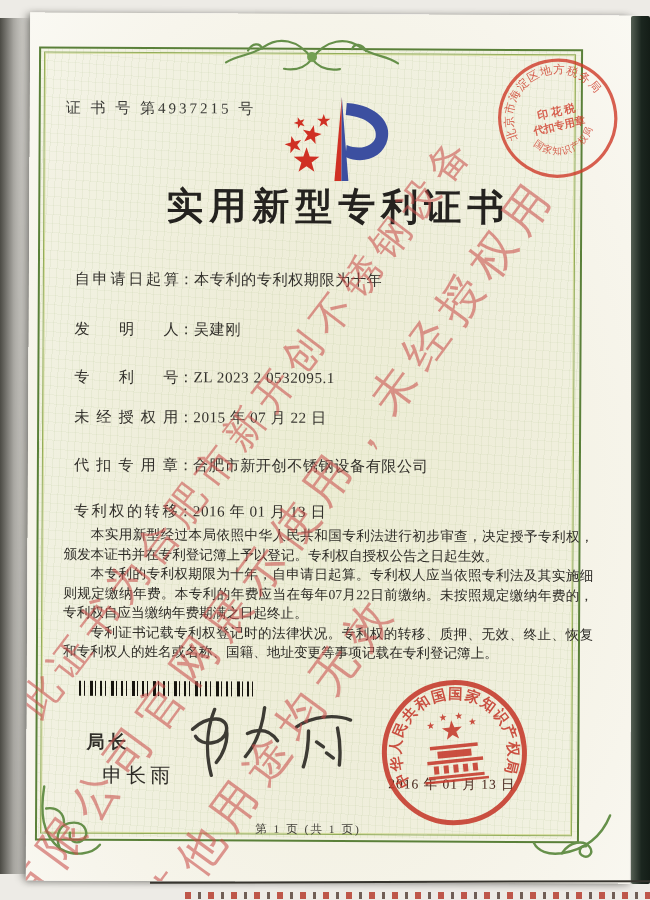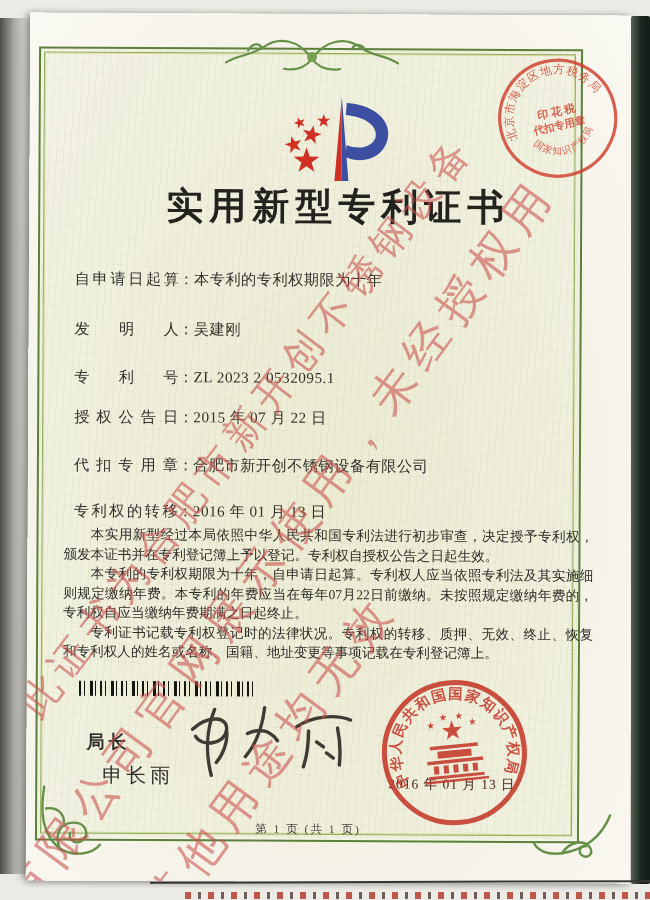--- a/index.html
+++ b/index.html
@@ -101,26 +101,27 @@
     <path d="M67,10 C98,12 112,30 108,46 C104,64 84,72 66,64 L67,52 C82,58 94,52 96,44 C98,34 88,24 66,22 Z" fill="#3c4fa0"></path>
     <g fill="#d03024">
       <polygon points="0,-10 2.35,-3.24 9.51,-3.09 3.8,1.24 5.88,8.09 0,4 -5.88,8.09 -3.8,1.24 -9.51,-3.09 -2.35,-3.24" transform="translate(27,68) scale(1.35)"></polygon>
       <polygon points="0,-10 2.35,-3.24 9.51,-3.09 3.8,1.24 5.88,8.09 0,4 -5.88,8.09 -3.8,1.24 -9.51,-3.09 -2.35,-3.24" transform="translate(14,52) scale(0.9) rotate(-15)"></polygon>
       <polygon points="0,-10 2.35,-3.24 9.51,-3.09 3.8,1.24 5.88,8.09 0,4 -5.88,8.09 -3.8,1.24 -9.51,-3.09 -2.35,-3.24" transform="translate(32,42) scale(1.0) rotate(12)"></polygon>
       <polygon points="0,-10 2.35,-3.24 9.51,-3.09 3.8,1.24 5.88,8.09 0,4 -5.88,8.09 -3.8,1.24 -9.51,-3.09 -2.35,-3.24" transform="translate(44,28) scale(0.7)"></polygon>
       <polygon points="0,-10 2.35,-3.24 9.51,-3.09 3.8,1.24 5.88,8.09 0,4 -5.88,8.09 -3.8,1.24 -9.51,-3.09 -2.35,-3.24" transform="translate(20,30) scale(0.6) rotate(-20)"></polygon>
     </g>
   </svg>
 
+  <div class="abs" id="cert-no">证 书 号 第4937215 号</div>
   <div class="abs" id="title">实用新型专利证书</div>
 
   <div class="abs frow" style="top:256px"><span class="flabel">自申请日起算</span><span>：</span><span class="fvalue">本专利的专利权期限为十年</span></div>
   <div class="abs frow" style="top:306px"><span class="flabel">发明人</span><span>：</span><span class="fvalue">吴建刚</span></div>
   <div class="abs frow" style="top:354px"><span class="flabel">专利号</span><span>：</span><span class="fvalue">ZL 2023 2 0532095.1</span></div>
-  <div class="abs frow" style="top:394px"><span class="flabel">授权公告日</span><span>：</span><span class="fvalue">2015 年 07 月 22 日</span></div>
+  <div class="abs frow" style="top:394px"><span class="flabel">未经授权用</span><span>：</span><span class="fvalue">2015 年 07 月 22 日</span></div>
   <div class="abs frow" style="top:442px"><span class="flabel">代扣专用章</span><span>：</span><span class="fvalue">合肥市新开创不锈钢设备有限公司</span></div>
   <div class="abs frow" style="top:488px"><span class="flabel">专利权的转移</span><span>：</span><span class="fvalue">2016 年 01 月 13 日</span></div>
 
   <div class="abs" id="paras">
     <p>本实用新型经过本局依照中华人民共和国专利法进行初步审查，决定授予专利权，颁发本证书并在专利登记簿上予以登记。专利权自授权公告之日起生效。</p>
     <p>本专利的专利权期限为十年，自申请日起算。专利权人应当依照专利法及其实施细则规定缴纳年费。本专利的年费应当在每年07月22日前缴纳。未按照规定缴纳年费的，专利权自应当缴纳年费期满之日起终止。</p>
     <p>专利证书记载专利权登记时的法律状况。专利权的转移、质押、无效、终止、恢复和专利权人的姓名或名称、国籍、地址变更等事项记载在专利登记簿上。</p>
   </div>
 
   <div class="abs" id="barcode"></div>

